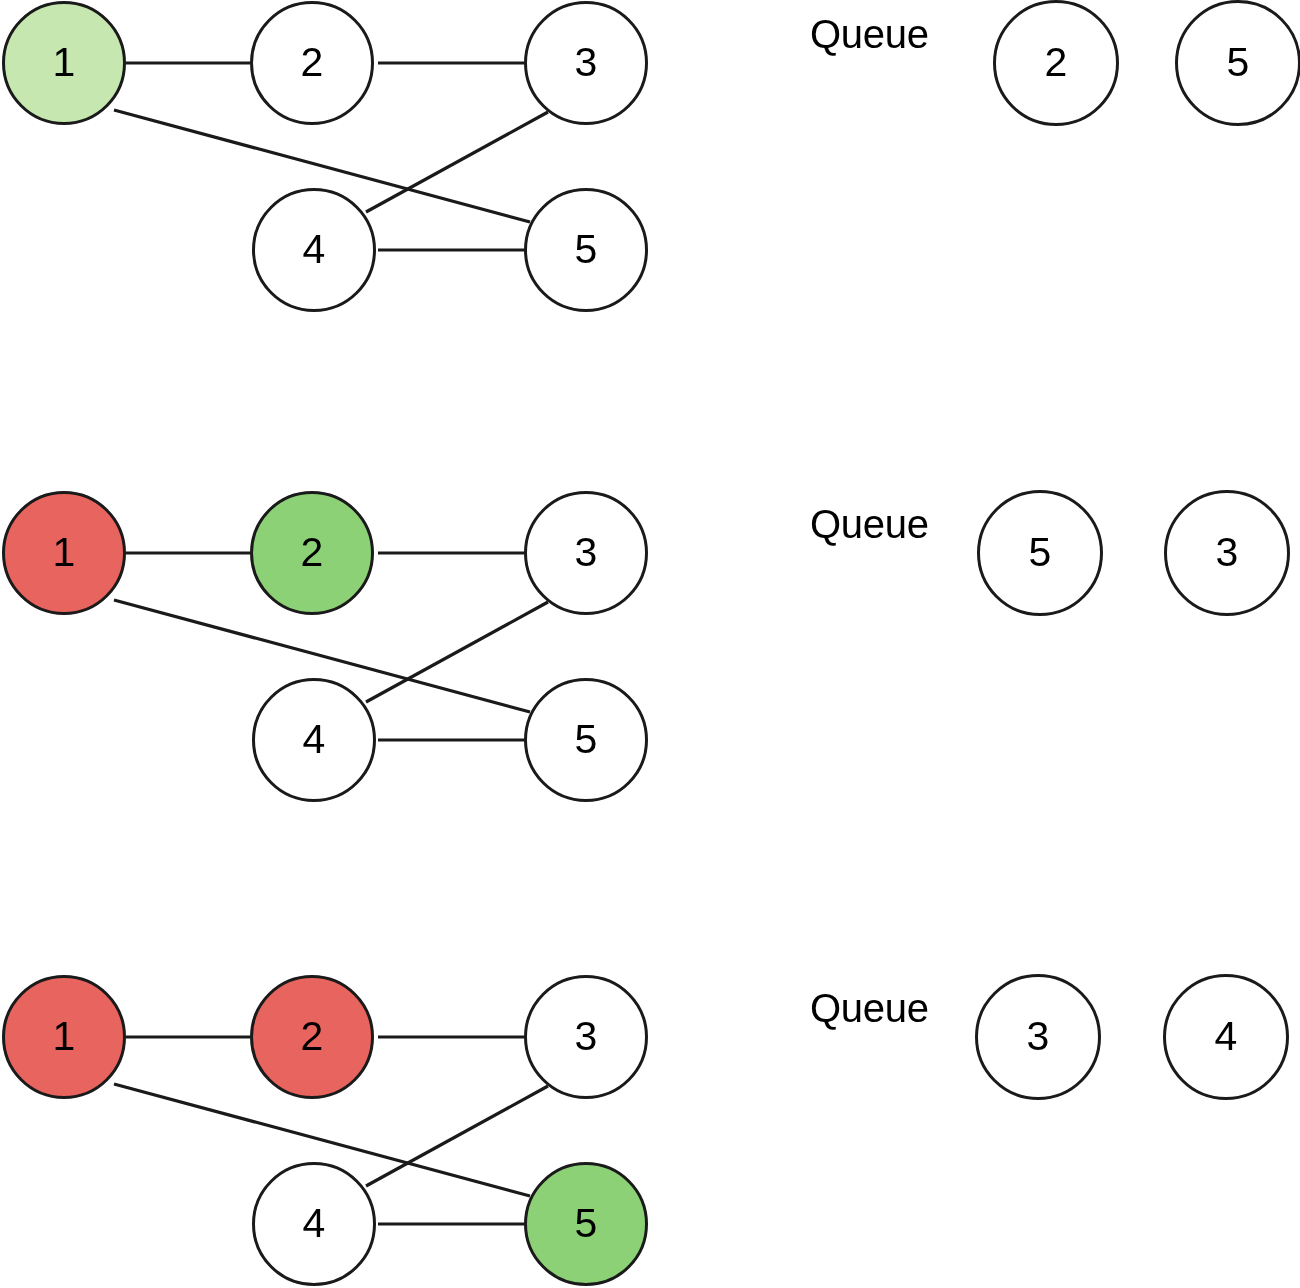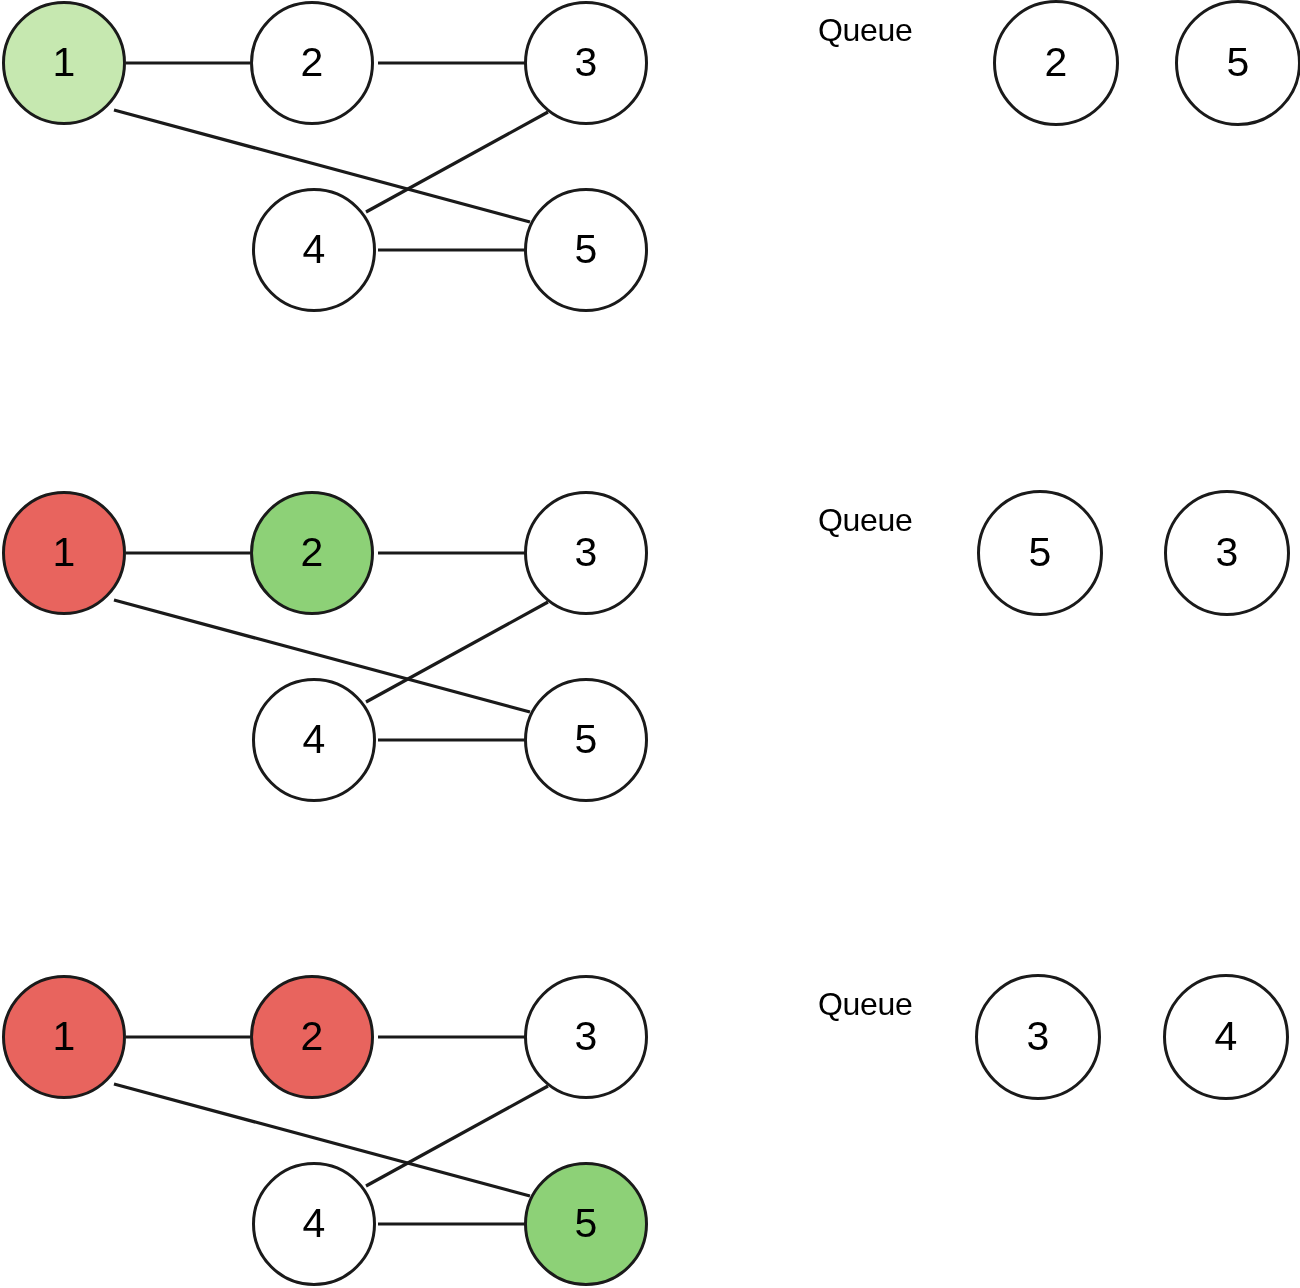--- a/index.html
+++ b/index.html
@@ -71,23 +71,23 @@
   
   .queue-region {
     position: absolute;
     top: 0;
     left: 680px;
     width: 620px;
     height: 330px;
   }
   .queue-label {
     position: absolute;
-    left: 138px;
+    left: 130px;
     top: 14px;
-    font-size: 32px;
+    font-size: 40px;
     line-height: 1;
     color: #000000;
     letter-spacing: -0.3px;
     white-space: nowrap;
   }
   .qnode {
     position: absolute;
     top: 0px;
     width: 126px;
     height: 126px;

